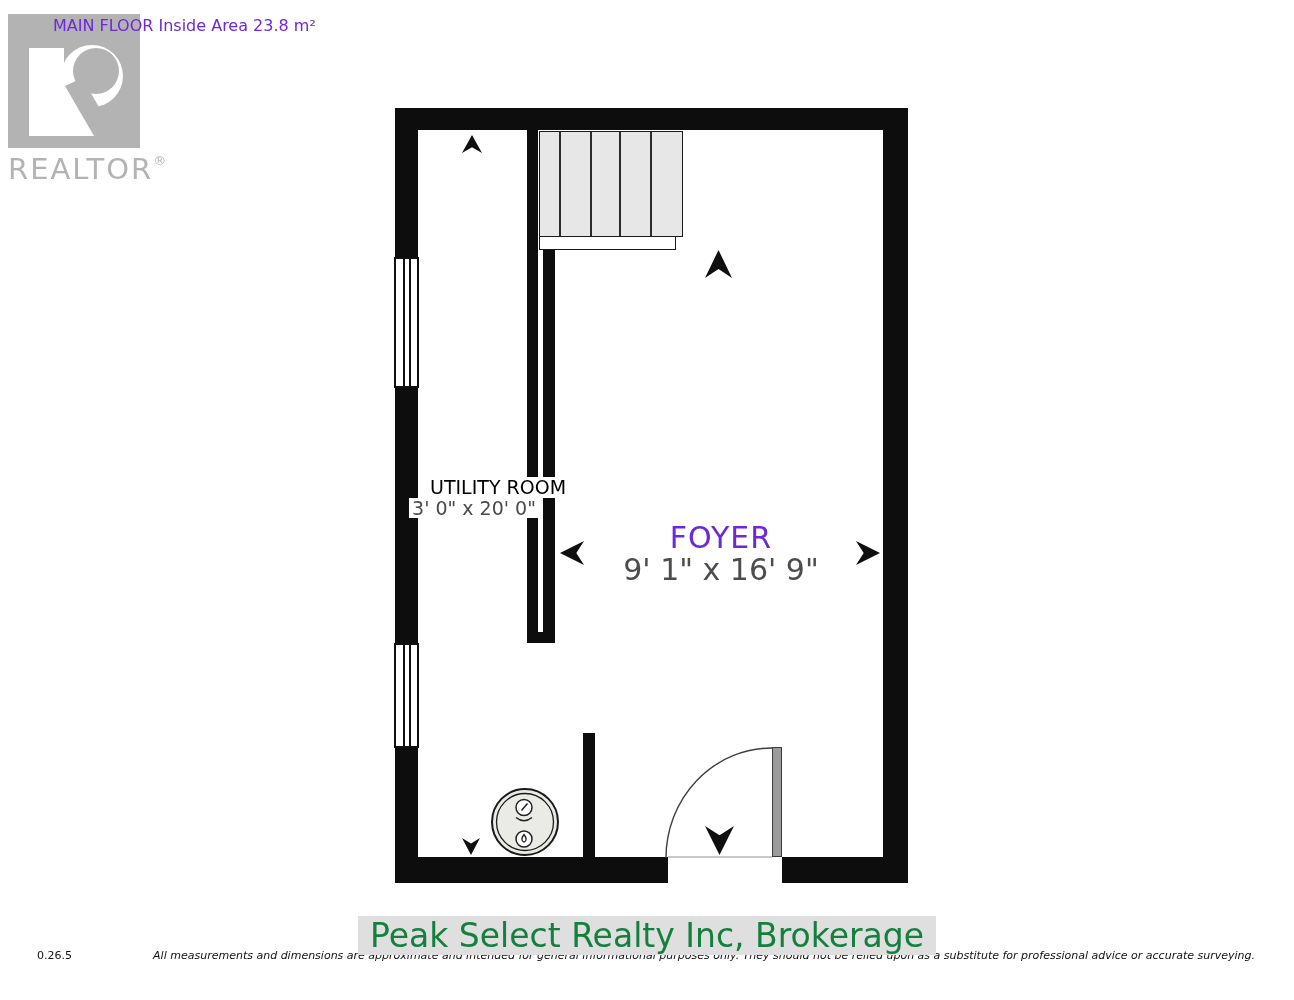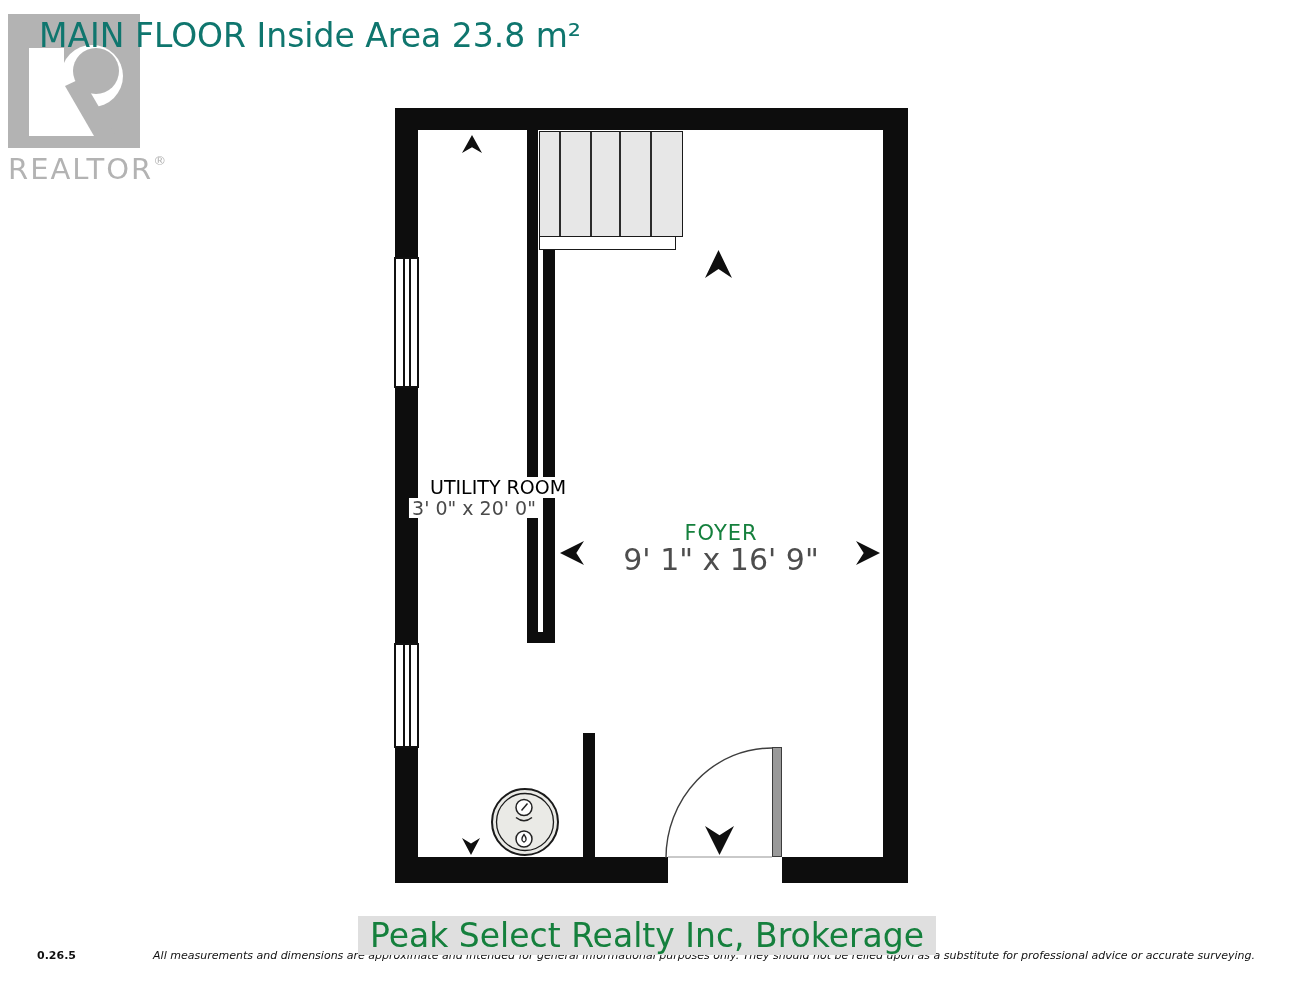--- a/index.html
+++ b/index.html
@@ -11,21 +11,21 @@
   .abs { position:absolute; }
   .wall { position:absolute; background:#0d0d0d; }
 
   
   #logo { left:8px; top:14px; width:140px; }
   #logo-brand { position:absolute; left:0px; top:138px; width:150px;
     color:#b3b3b3; font-size:29px; letter-spacing:2px; white-space:nowrap; }
   #logo-brand .reg { font-size:13px; vertical-align:14px; letter-spacing:0; }
 
   
-  #title { left:39px; top:16px; font-size:33px; color:#0f766e; z-index:5; white-space:nowrap; }
+  #title { left:53px; top:16px; font-size:16px; color:#6d28d9; z-index:5; white-space:nowrap; }
 
   
   .window { position:absolute; left:394px; width:25px; background:#fff;
     border:2px solid #111; }
   .window .pane { position:absolute; top:0; bottom:0; width:1.5px; background:#111; }
 
   
   #stairs { left:539px; top:131px; width:144px; height:106px;
     background:#e7e7e7; border:1.5px solid #1a1a1a; }
   #stairs .tread { position:absolute; top:0; bottom:0; width:1.5px; background:#2b2b2b; }
@@ -49,28 +49,28 @@
   #arrow-entry       { left:705px; top:826px; width:29px; height:29px; transform:rotate(180deg); }
 
   
   .room-label { position:absolute; text-align:center; transform:translateX(-50%); z-index:4; }
   #utility-label { left:474px; top:477px; line-height:1.08; }
   #utility-label .name { display:inline-block; background:#fff; padding:0 3px;
     font-size:19px; color:#000; white-space:nowrap;margin-left:48px; }
   #utility-label .dims { display:inline-block; background:#fff; padding:0 3px;
     font-size:19px; color:#4a4a4a; white-space:nowrap; }
   #foyer-label { left:721px; top:522px; line-height:1.06; }
-  #foyer-label .name { font-size:21px; color:#15803d; letter-spacing:1px; white-space:nowrap; }
+  #foyer-label .name { font-size:30px; color:#6d28d9; letter-spacing:1px; white-space:nowrap; }
   #foyer-label .dims { font-size:30px; color:#4d4d4d; white-space:nowrap; }
 
   
   #watermark { left:647px; top:916px; transform:translateX(-50%);
     background:#dfdfdf; color:#15803d; font-size:33px; padding:0 12px;
     white-space:nowrap; z-index:6; }
-  #version { left:37px; top:949px; font-size:11px; color:#111;font-weight:bold; }
+  #version { left:37px; top:949px; font-size:11px; color:#111; }
   #disclaimer { right:39px; top:949px; font-size:11px; color:#111; white-space:nowrap;font-style:italic; }
 </style>
 </head>
 <body>
 
 <div id="canvas">
 
   <div id="logo" class="abs">
     <svg width="132" height="134" viewBox="0 0 132 134">
       <rect width="132" height="134" fill="#b3b3b3"></rect>

